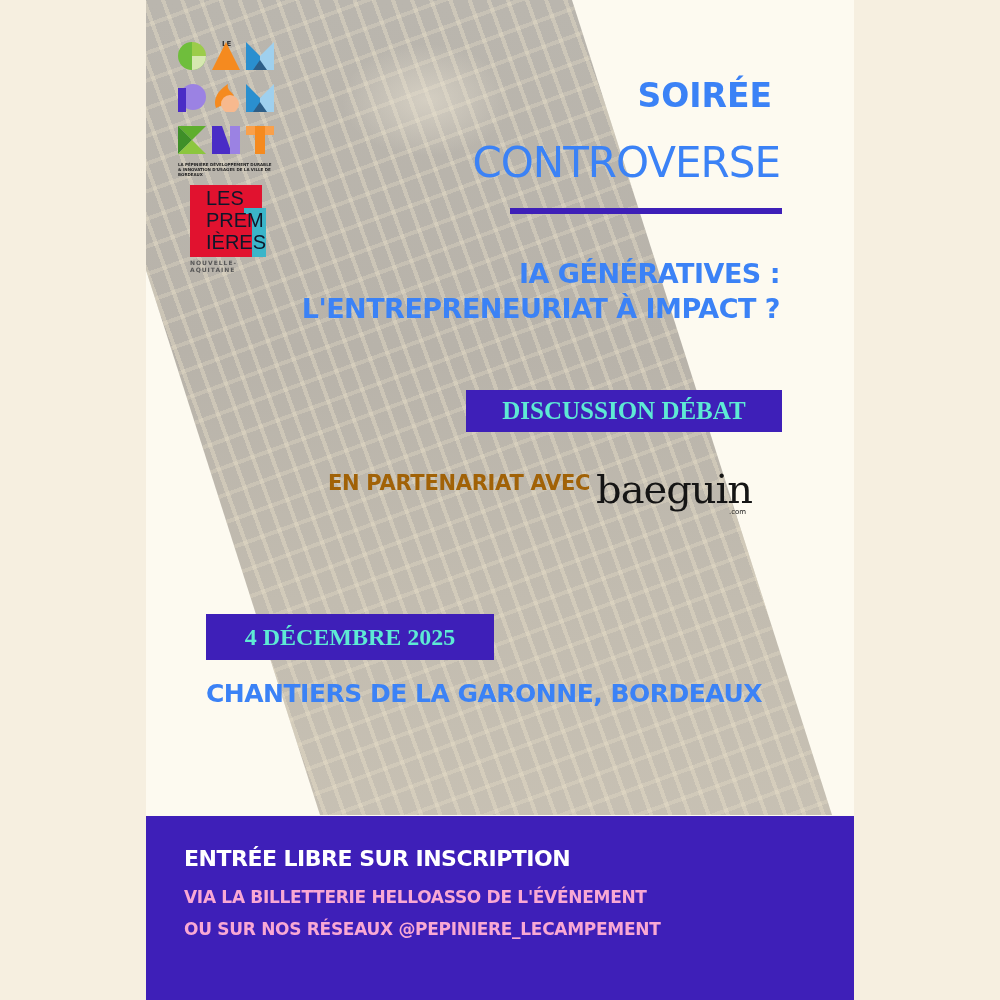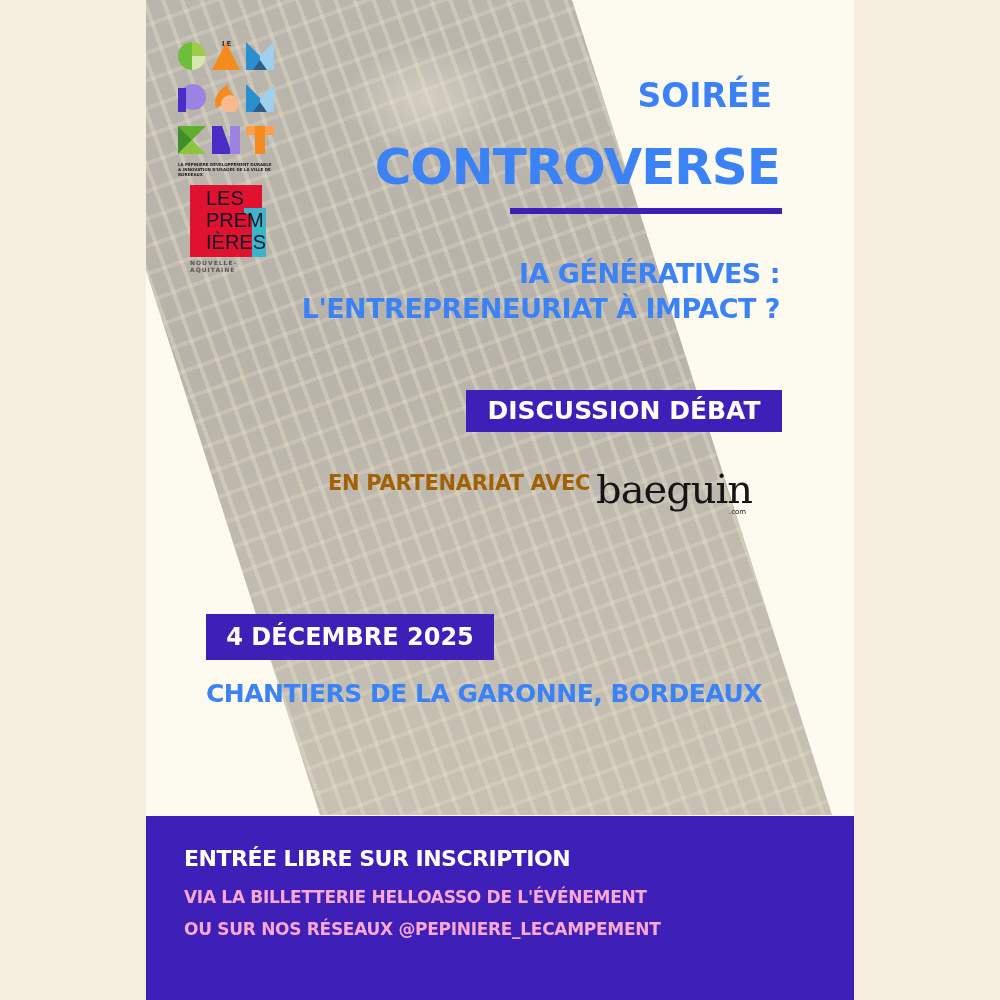--- a/index.html
+++ b/index.html
@@ -19,24 +19,24 @@
   .camp-le { position:absolute; left:44px; top:-2px; font-size:7px; font-weight:bold; color:#333; }
   .camp-tag { font-size:4px; line-height:5px; font-weight:bold; color:#222; margin-top:8px; width:96px; }
   .logo-premieres { position:absolute; left:44px; top:185px; width:86px; }
   .prem-box { position:relative; width:72px; height:72px; background:#e1122f; }
   .prem-bar { position:absolute; left:62px; top:23px; width:14px; height:49px; background:#3bb5c9; }
   .prem-bar2 { position:absolute; left:54px; top:23px; width:22px; height:6px; background:#3bb5c9; }
   .prem-text { position:absolute; left:16px; top:2px; color:#0f172a; font-size:20px; line-height:22px; font-family:"Liberation Sans", sans-serif; letter-spacing:0px; }
   .prem-sub { font-size:6px; font-weight:bold; color:#555; letter-spacing:1px; margin-top:2px; }
   .purple { color:#3b82f6; }
   .t-soiree { position:absolute; right:82px; top:76px; font-size:33px; font-weight:bold; font-family:"DejaVu Sans", sans-serif; letter-spacing:0px; }
-  .t-contro { position:absolute; right:74px; top:138px; font-size:50px; font-weight:bold; letter-spacing:-1px; }
+  .t-contro { position:absolute; right:74px; top:138px; font-size:42px; font-weight:normal; letter-spacing:-1px; }
   .t-underline { position:absolute; left:364px; top:208px; width:272px; height:6px; background:#3e1fb8; }
   .t-question { position:absolute; right:74px; top:256px; text-align:right; font-size:27px; line-height:35px; font-weight:bold; letter-spacing:-0.5px; }
-  .badge { background:#3e1fb8; color:#ffffff; font-weight:bold; position:absolute; }
+  .badge { background:#3e1fb8; color:#5eead4; font-weight:bold; position:absolute;font-family:Liberation Serif, serif; }
   .b-debat { right:72px; top:390px; width:316px; height:42px; font-size:25px; line-height:42px; text-align:center; }
   .partner { position:absolute; left:182px; top:458px; height:50px; display:flex; align-items:center; }
   .partner-label { font-size:21px; font-weight:bold; color:#a16207; letter-spacing:-0.3px; }
   .partner-brand { font-family:"DejaVu Serif", serif; font-size:40px; color:#151515; margin-left:6px; position:relative; letter-spacing:-1px;margin-top:12px; }
   .partner-com { position:absolute; right:6px; bottom:-4px; font-size:7px; font-family:"DejaVu Sans", sans-serif; letter-spacing:0; }
   .b-date { left:60px; top:614px; width:288px; height:46px; font-size:24px; line-height:46px; text-align:center; }
   .t-time { position:absolute; left:60px; top:676px; font-size:25px; line-height:35px; font-weight:bold; letter-spacing:-0.5px; }
   .footer { position:absolute; left:0; top:816px; width:708px; height:184px; background:#3e1fb8; }
   .f-title { position:absolute; left:38px; top:30px; color:#fff; font-weight:bold; font-size:22px; letter-spacing:-0.5px; }
   .f-line { position:absolute; left:38px; color:#f9a8d4; font-weight:bold; font-size:17px; letter-spacing:-0.3px; }

